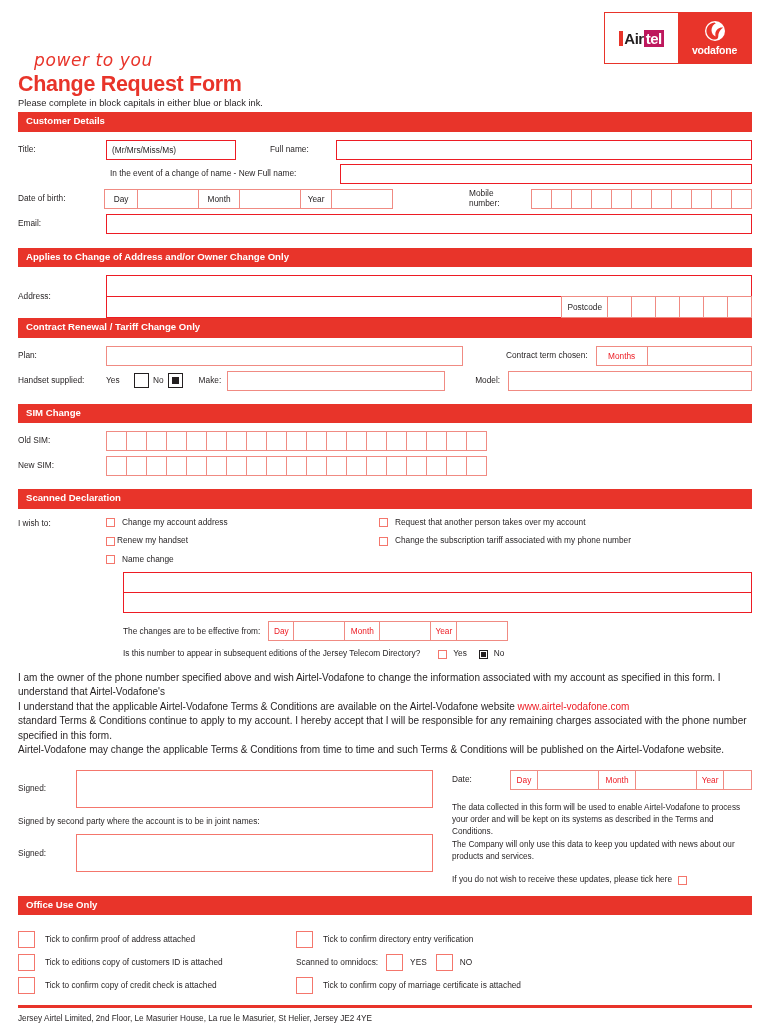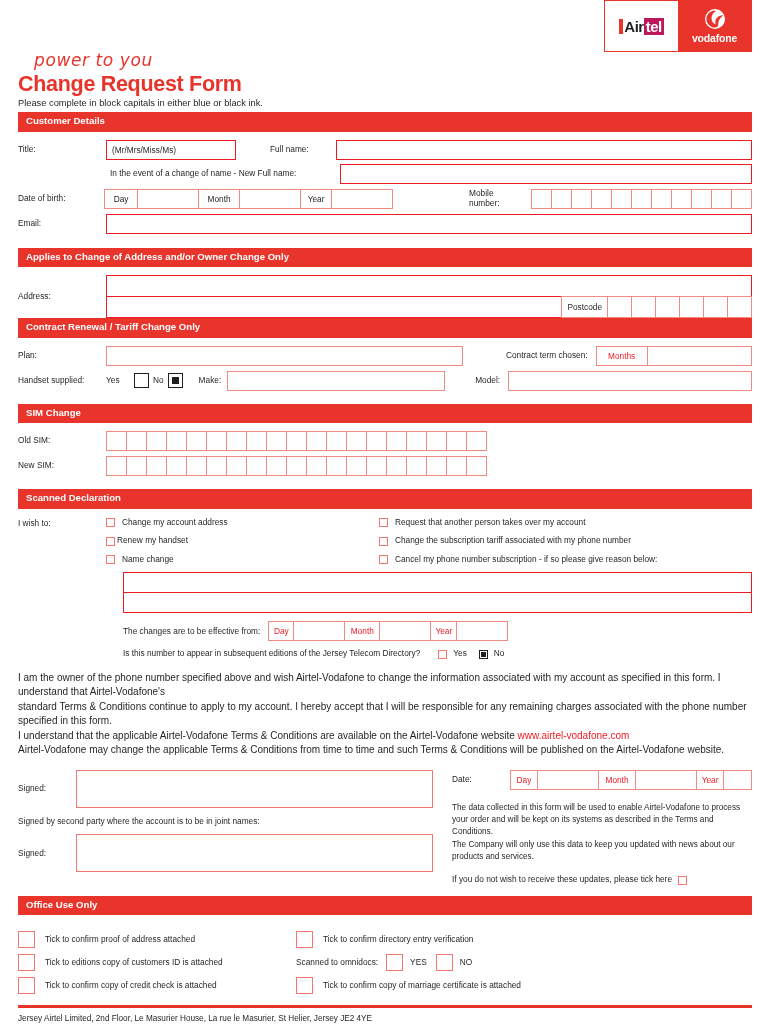--- a/index.html
+++ b/index.html
@@ -21,21 +21,21 @@
     font-family:"DejaVu Sans", sans-serif;font-weight:400;
     letter-spacing:.6px;
   }
   .form-title{
     position:absolute;left:0;top:72px;
     color:#e8342a;font-size:21.5px;font-weight:bold;letter-spacing:-.3px;
   }
   .subtitle{position:absolute;left:0;top:98px;font-size:9.3px;color:#231f20;}
 
   .logo{
-    position:absolute;right:0;top:0;
+    position:absolute;right:0;top:12px;
     width:148px;height:52px;border:1px solid #e8342a;
     display:flex;box-sizing:border-box;background:#fff;
   }
   .logo-left{width:50%;background:#ffffff;display:flex;align-items:center;justify-content:center;}
   .logo-right{width:50%;background:#e8342a;display:flex;flex-direction:column;align-items:center;justify-content:center;}
   .airtel-word{font-size:15px;font-weight:bold;letter-spacing:-.5px;display:flex;align-items:center;}
   .airtel-bar{display:inline-block;width:4px;height:15px;background:#e8342a;margin-right:1px;}
   .airtel-air{color:#231f20;}
   .airtel-tel{background:#be185d;color:#fff;padding:0 2px;}
   .vf-mark{width:22px;height:22px;position:relative;margin-bottom:2px;}
@@ -305,24 +305,20 @@
 
     <div style="flex:1">
       <div class="row" style="margin-bottom:9px">
         <span class="cb"></span>
         <span class="lbl" style="margin-left:7px">Request that another person takes over my account</span>
       </div>
       <div class="row" style="margin-bottom:9px">
         <span class="cb"></span>
         <span class="lbl" style="margin-left:7px">Change the subscription tariff associated with my phone number</span>
       </div>
-      <div class="row">
-        <span class="cb"></span>
-        <span class="lbl" style="margin-left:7px">Cancel my phone number subscription - if so please give reason below:</span>
-      </div>
     </div>
   </div>
 
   <div class="row" style="margin-top:8px">
     <div style="width:105px"></div>
     <div style="flex:1">
       <div class="fld strong" style="width:100%;height:21px"></div>
       <div class="fld strong" style="width:100%;height:21px;margin-top:-1px"></div>
     </div>
   </div>
@@ -346,22 +342,22 @@
     <span class="cb" style="margin-left:18px"></span>
     <span class="lbl" style="margin-left:6px">Yes</span>
     <span class="cb-sm-dark" style="margin-left:12px">
         <span class="fill"></span>
       </span>
     <span class="lbl" style="margin-left:6px">No</span>
   </div>
 
   <div style="margin-top:12px">
     <div class="decl-p">I am the owner of the phone number specified above and wish Airtel-Vodafone to change the information associated with my account as specified in this form. I understand that  Airtel-Vodafone's</div>
+    <div class="decl-p"><span>I understand that the applicable Airtel-Vodafone Terms &amp; Conditions are available on the Airtel-Vodafone website </span><span class="weblink">www.airtel-vodafone.com</span></div>
     <div class="decl-p">standard Terms &amp; Conditions continue to apply to my account. I hereby accept that I will be responsible for any remaining charges associated with the phone number specified in this form.</div>
-    <div class="decl-p"><span>I understand that the applicable Airtel-Vodafone Terms &amp; Conditions are available on the Airtel-Vodafone website </span><span class="weblink">www.airtel-vodafone.com</span></div>
     <div class="decl-p">Airtel-Vodafone may change the applicable Terms &amp; Conditions from time to time and such Terms &amp; Conditions will be published on the Airtel-Vodafone website.</div>
   </div>
 
   <div class="row" style="margin-top:12px;align-items:flex-start">
     <div style="width:415px">
       <div class="row">
         <div class="lbl" style="width:58px">Signed:</div>
         <div class="sig-box" style="flex:1;height:38px"></div>
       </div>
       <div class="lbl" style="margin-top:9px">Signed by second party where the account is to be in joint names:</div>

